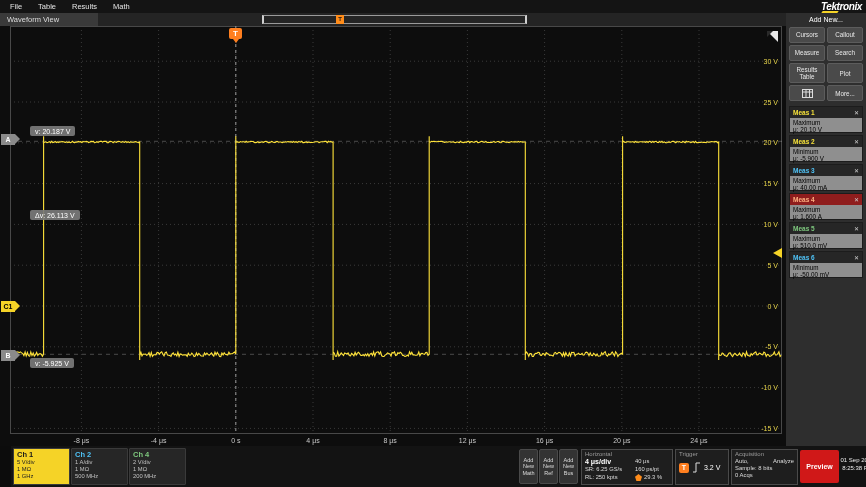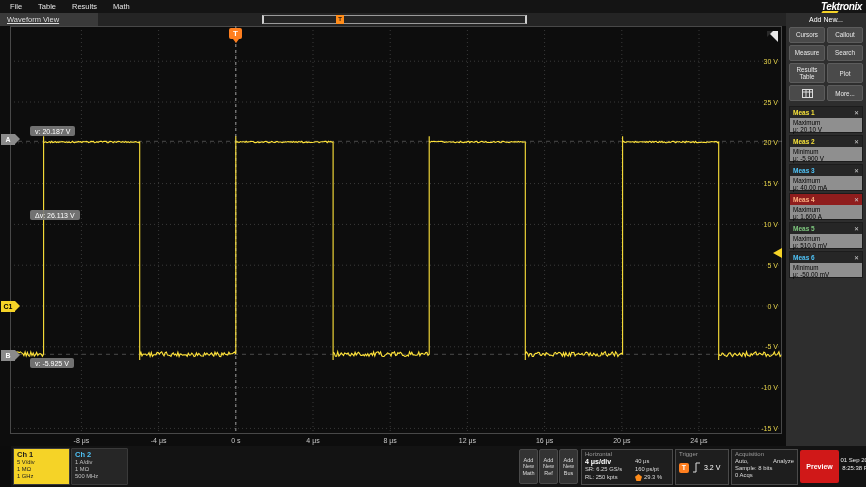--- a/index.html
+++ b/index.html
@@ -8,21 +8,21 @@
 
   
   .menubar { position:absolute; top:0; left:0; width:866px; height:13px; background:#141414; display:flex; align-items:center; gap:16px; padding-left:10px; z-index:6; }
   .menu-item { font-size:7.5px; color:#e4e4e4; }
   .logo { position:absolute; right:4px; top:0; height:13px; display:flex; align-items:center; }
   .logo-text { color:#fff; font-weight:bold; font-style:italic; font-size:10px; letter-spacing:-0.4px; position:relative; }
   .logo-slash { position:absolute; left:1px; bottom:0; width:16px; height:2px; background:#f5d327; transform:skewX(-35deg); }
 
   
   .tabbar { position:absolute; top:13px; left:0; width:786px; height:13px; background:#242424; z-index:5; }
-  .tab { position:absolute; left:0; top:0; width:98px; height:13px; background:#3a3a3a; color:#ddd; font-size:7.5px; line-height:13px; padding-left:7px;text-decoration:underline; }
+  .tab { position:absolute; left:0; top:0; width:98px; height:13px; background:#3a3a3a; color:#ddd; font-size:7.5px; line-height:13px; padding-left:7px; }
   .overview { position:absolute; left:262px; top:2px; width:265px; height:9px; border:1px solid #9a9a9a; border-left:2px solid #cfcfcf; border-right:2px solid #cfcfcf; }
   .overview-marker { position:absolute; left:72px; top:-1px; width:8px; height:9px; background:#ff8c1a; color:#1a1a1a; font-size:6px; font-weight:bold; text-align:center; line-height:9px; }
 
   
   .wavearea { position:absolute; top:26px; left:0; width:786px; height:420px; background:#0d0d0d; }
   #wave-svg { position:absolute; left:10px; top:0; }
   .grid { stroke:#3a3a3a; stroke-width:1; stroke-dasharray:1,3; }
   .frame { fill:none; stroke:#484848; stroke-width:1; }
   .trigline { stroke:#9a9a9a; stroke-width:1; stroke-dasharray:3,3; }
   .cursorline { stroke:#d8d8d8; stroke-opacity:0.3; stroke-dasharray:4,4; stroke-width:1; }
@@ -258,20 +258,26 @@
         <div class="ch-line" style="color: rgb(34, 34, 34);">5 V/div</div>
         <div class="ch-line" style="color: rgb(34, 34, 34);">1 MΩ</div>
         <div class="ch-line" style="color: rgb(34, 34, 34);">1 GHz</div>
       </div>
       <div class="ch" style="background: rgb(38, 38, 38);">
         <div class="ch-name" style="color: rgb(79, 195, 247);">Ch 2</div>
         <div class="ch-line" style="color: rgb(192, 192, 192);">1 A/div</div>
         <div class="ch-line" style="color: rgb(192, 192, 192);">1 MΩ</div>
         <div class="ch-line" style="color: rgb(192, 192, 192);">500 MHz</div>
       </div>
+      <div class="ch" style="background: rgb(38, 38, 38);">
+        <div class="ch-name" style="color: rgb(126, 200, 126);">Ch 4</div>
+        <div class="ch-line" style="color: rgb(192, 192, 192);">2 V/div</div>
+        <div class="ch-line" style="color: rgb(192, 192, 192);">1 MΩ</div>
+        <div class="ch-line" style="color: rgb(192, 192, 192);">200 MHz</div>
+      </div>
     </div>
 
     <div class="addnew-group">
       <div class="addnew-btn">
         <span>Add</span>
         <span>New</span>
         <span>Math</span>
       </div>
       <div class="addnew-btn">
         <span>Add</span>

